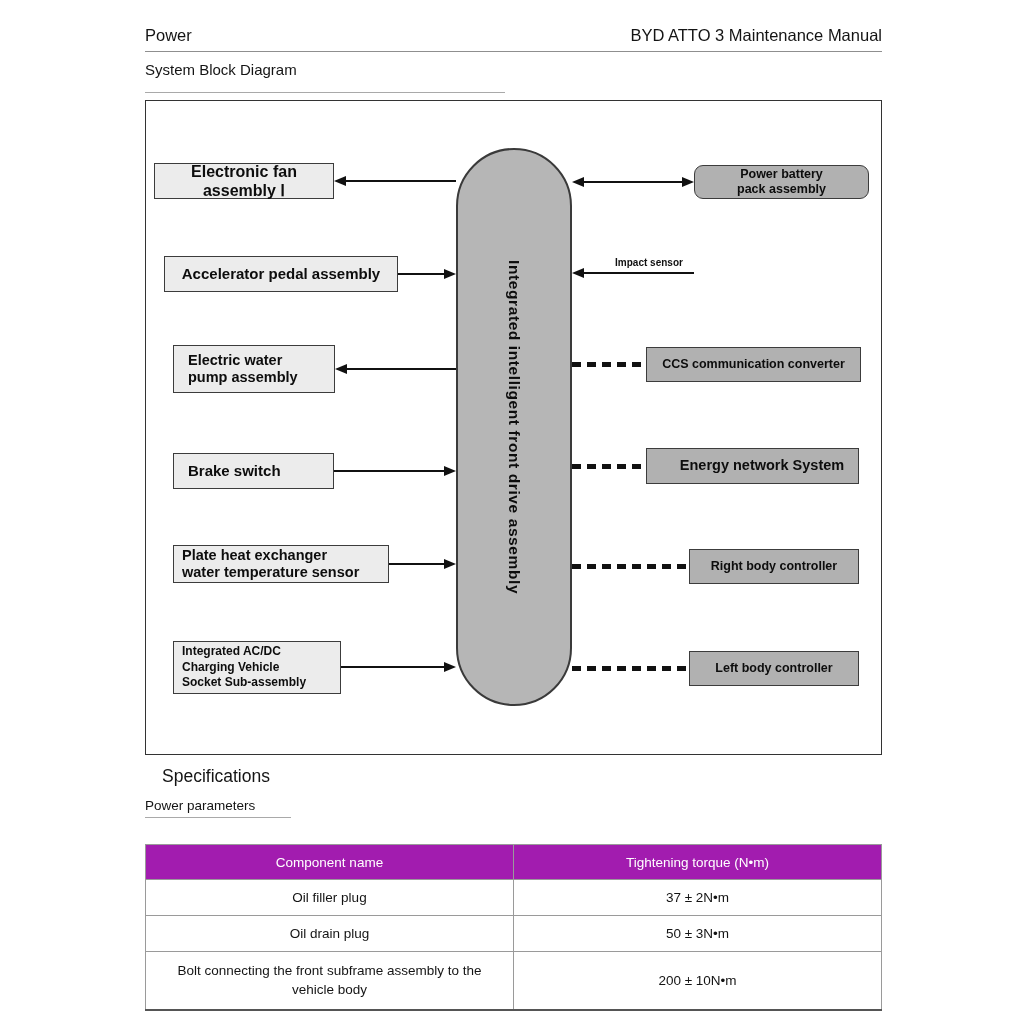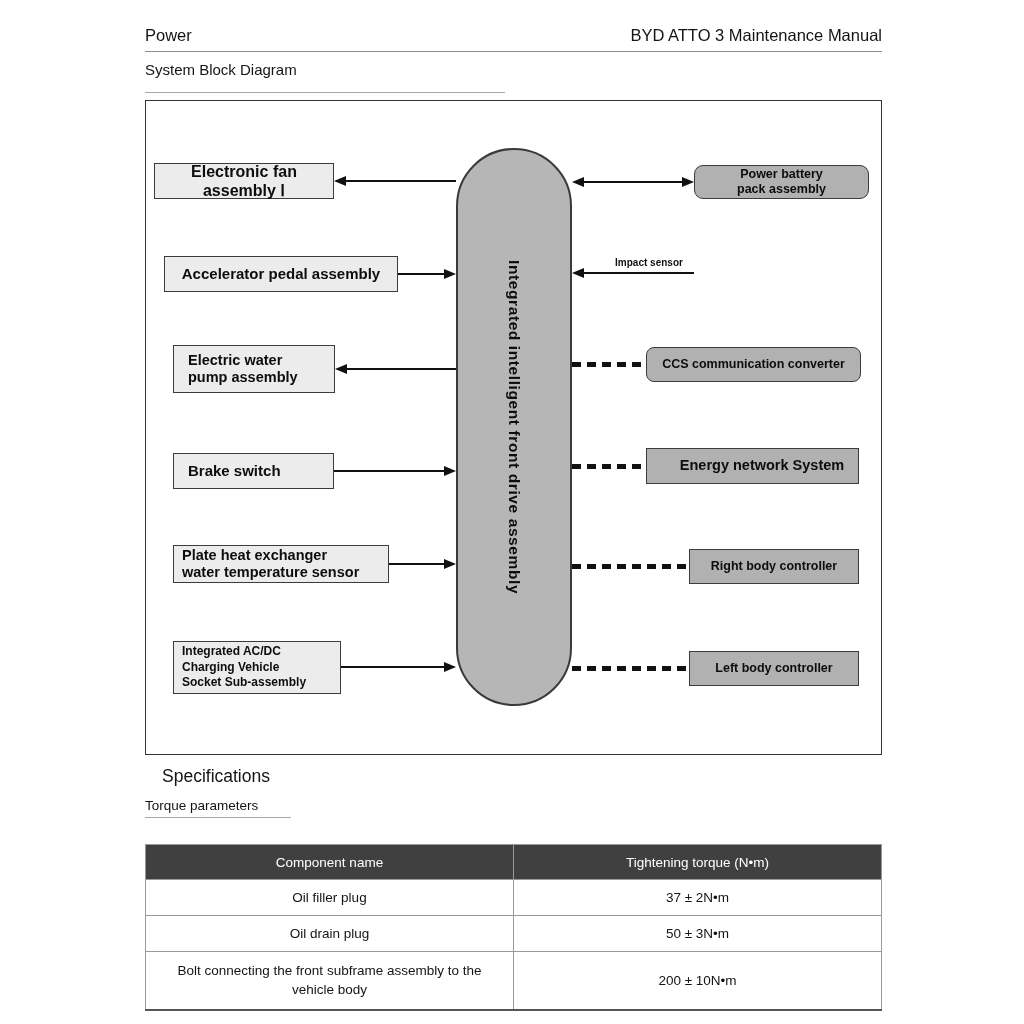--- a/index.html
+++ b/index.html
@@ -28,21 +28,21 @@
         border-bottom:5px solid transparent;}
   .arrow.pt-left{border-right:12px solid #111;}
   .arrow.pt-right{border-left:12px solid #111;}
   .ann{position:absolute;font-size:10px;font-weight:bold;color:#111;text-align:center;}
   .spec-title{font-size:17.5px;color:#141414;}
   .spec-sub{font-size:13.5px;color:#141414;}
   table.torque{position:absolute;left:145px;top:844px;width:737px;border-collapse:collapse;
         table-layout:fixed;font-size:13.5px;color:#141414;}
   table.torque th, table.torque td{border:1px solid #9a9a9a;text-align:center;
         vertical-align:middle;padding:2px 20px;}
-  table.torque th{background:#404040;color:#ffffff;font-weight:normal;height:30px;}
+  table.torque th{background:#a21caf;color:#ffffff;font-weight:normal;height:30px;}
   table.torque td{height:31px;background:#fff;}
   table.torque tr.tall td{height:54px;line-height:1.4;}
 </style>
 </head>
 <body>
 
 <div class="page">
 
   <div class="abs hdr-text" style="left:145px;top:26px;">Power</div>
   <div class="abs hdr-text" style="right:142px;top:26px;">BYD ATTO 3 Maintenance Manual</div>
@@ -63,21 +63,21 @@
 pump assembly</div>
     <div class="node node-left align-left" style="left:27px;top:352px;width:161px;height:36px;font-size:15px;padding-left:14px;">Brake switch</div>
     <div class="node node-left align-left" style="left:27px;top:444px;width:216px;height:38px;font-size:14.5px;padding-left:8px;line-height:1.15;">Plate heat exchanger
 water temperature sensor</div>
     <div class="node node-left align-left" style="left:27px;top:540px;width:168px;height:53px;font-size:12px;padding-left:8px;line-height:1.3;">Integrated AC/DC
 Charging Vehicle
 Socket Sub-assembly</div>
 
     <div class="node node-right rounded" style="left:548px;top:64px;width:175px;height:34px;font-size:12.5px;">Power battery
 pack assembly</div>
-    <div class="node node-right" style="left:500px;top:246px;width:215px;height:35px;font-size:12.5px;border-radius:8px;">CCS communication converter</div>
+    <div class="node node-right" style="left:500px;top:246px;width:215px;height:35px;font-size:12.5px;">CCS communication converter</div>
     <div class="node node-right" style="left:500px;top:347px;width:213px;height:36px;font-size:14.5px;padding-left:19px;">Energy network System</div>
     <div class="node node-right" style="left:543px;top:448px;width:170px;height:35px;font-size:12.5px;">Right body controller</div>
     <div class="node node-right" style="left:543px;top:550px;width:170px;height:35px;font-size:12.5px;">Left body controller</div>
 
     <div class="arrow pt-left" style="left:188px;top:75px;"></div>
     <div class="line" style="left:200px;top:79px;width:110px;"></div>
 
     <div class="line" style="left:252px;top:172px;width:46px;"></div>
     <div class="arrow pt-right" style="left:298px;top:168px;"></div>
 
@@ -101,21 +101,21 @@
     <div class="arrow pt-left" style="left:426px;top:167px;"></div>
     <div class="line" style="left:438px;top:171px;width:110px;"></div>
 
     <div class="dash" style="left:426px;top:261px;width:74px;"></div>
     <div class="dash" style="left:426px;top:363px;width:74px;"></div>
     <div class="dash" style="left:426px;top:463px;width:117px;"></div>
     <div class="dash" style="left:426px;top:565px;width:117px;"></div>
   </div>
 
   <div class="abs spec-title" style="left:162px;top:766px;">Specifications</div>
-  <div class="abs spec-sub" style="left:145px;top:798px;">Torque parameters</div>
+  <div class="abs spec-sub" style="left:145px;top:798px;">Power parameters</div>
   <div class="rule" style="left:145px;top:817px;width:146px;background:#a9a9a9;"></div>
 
   <table class="torque">
     <thead>
       <tr>
         <th>Component name</th>
         <th>Tightening torque (N•m)</th>
       </tr>
     </thead>
     <tbody>

